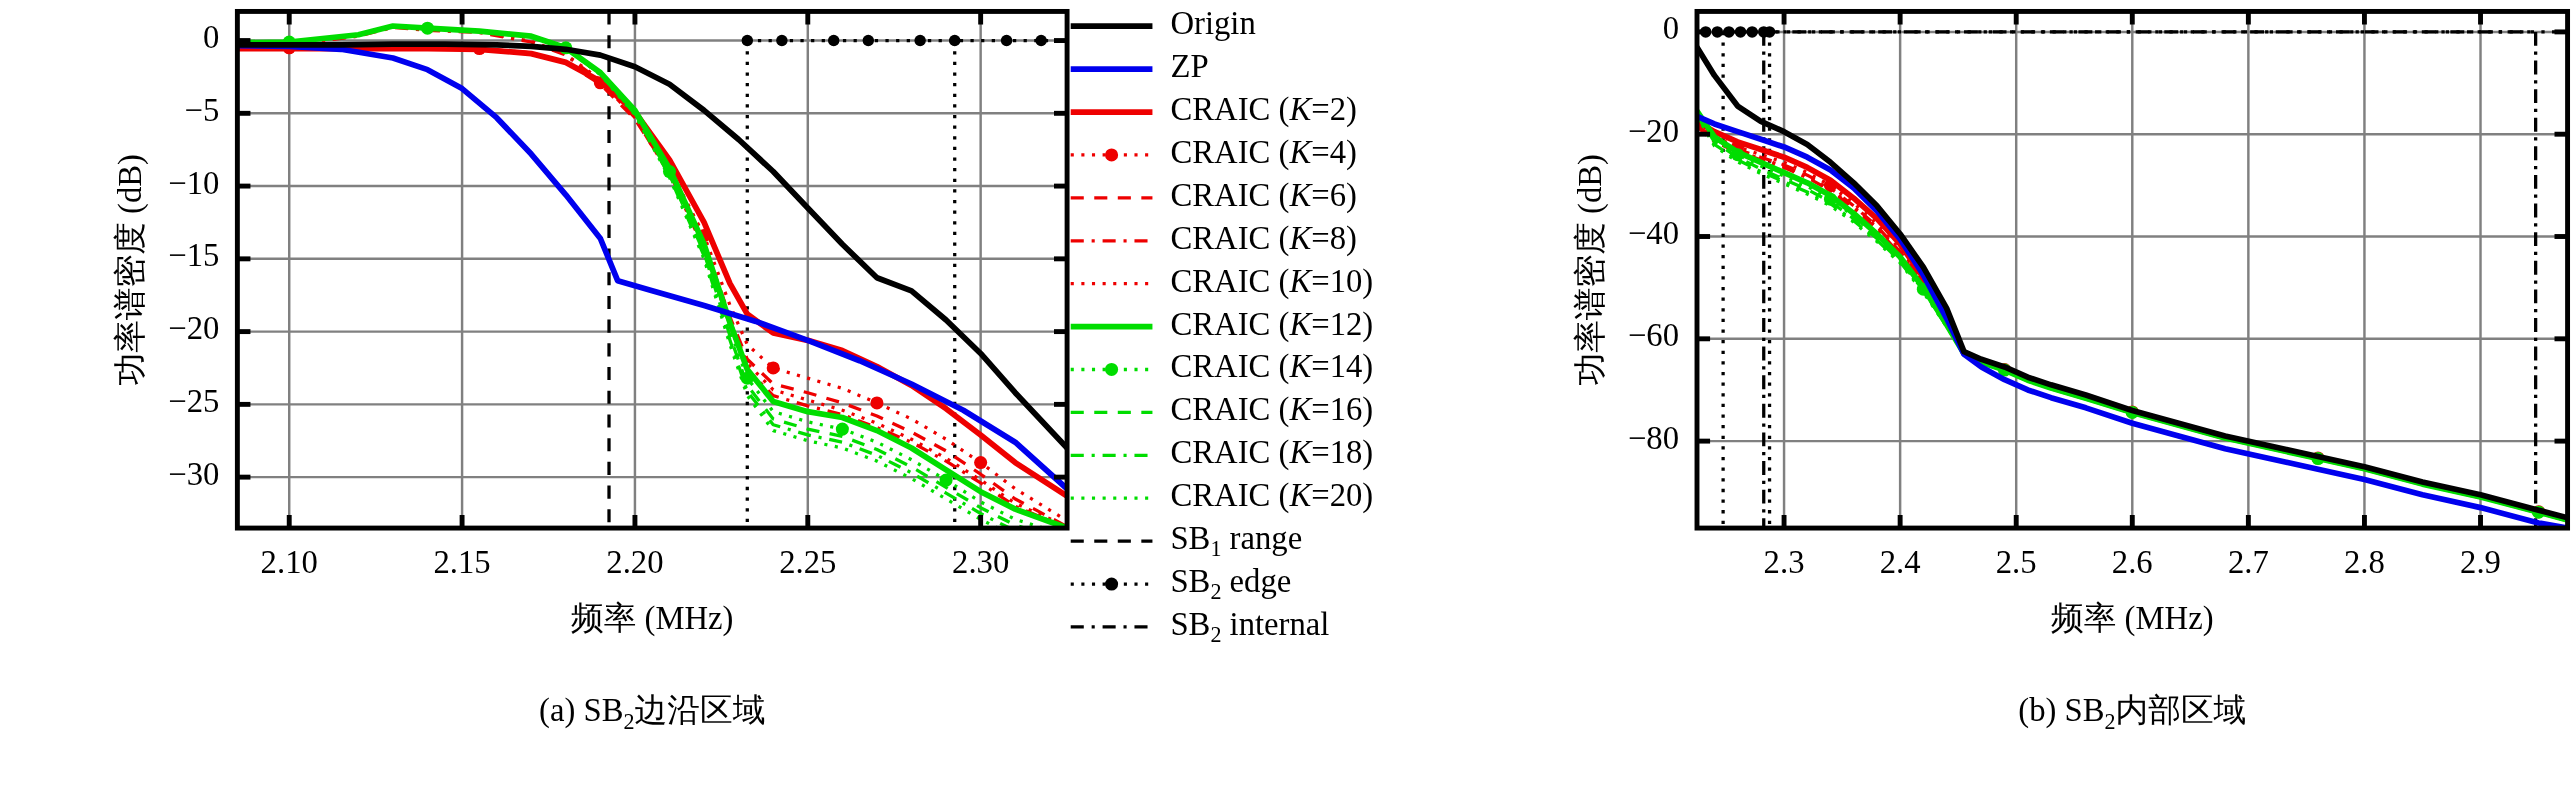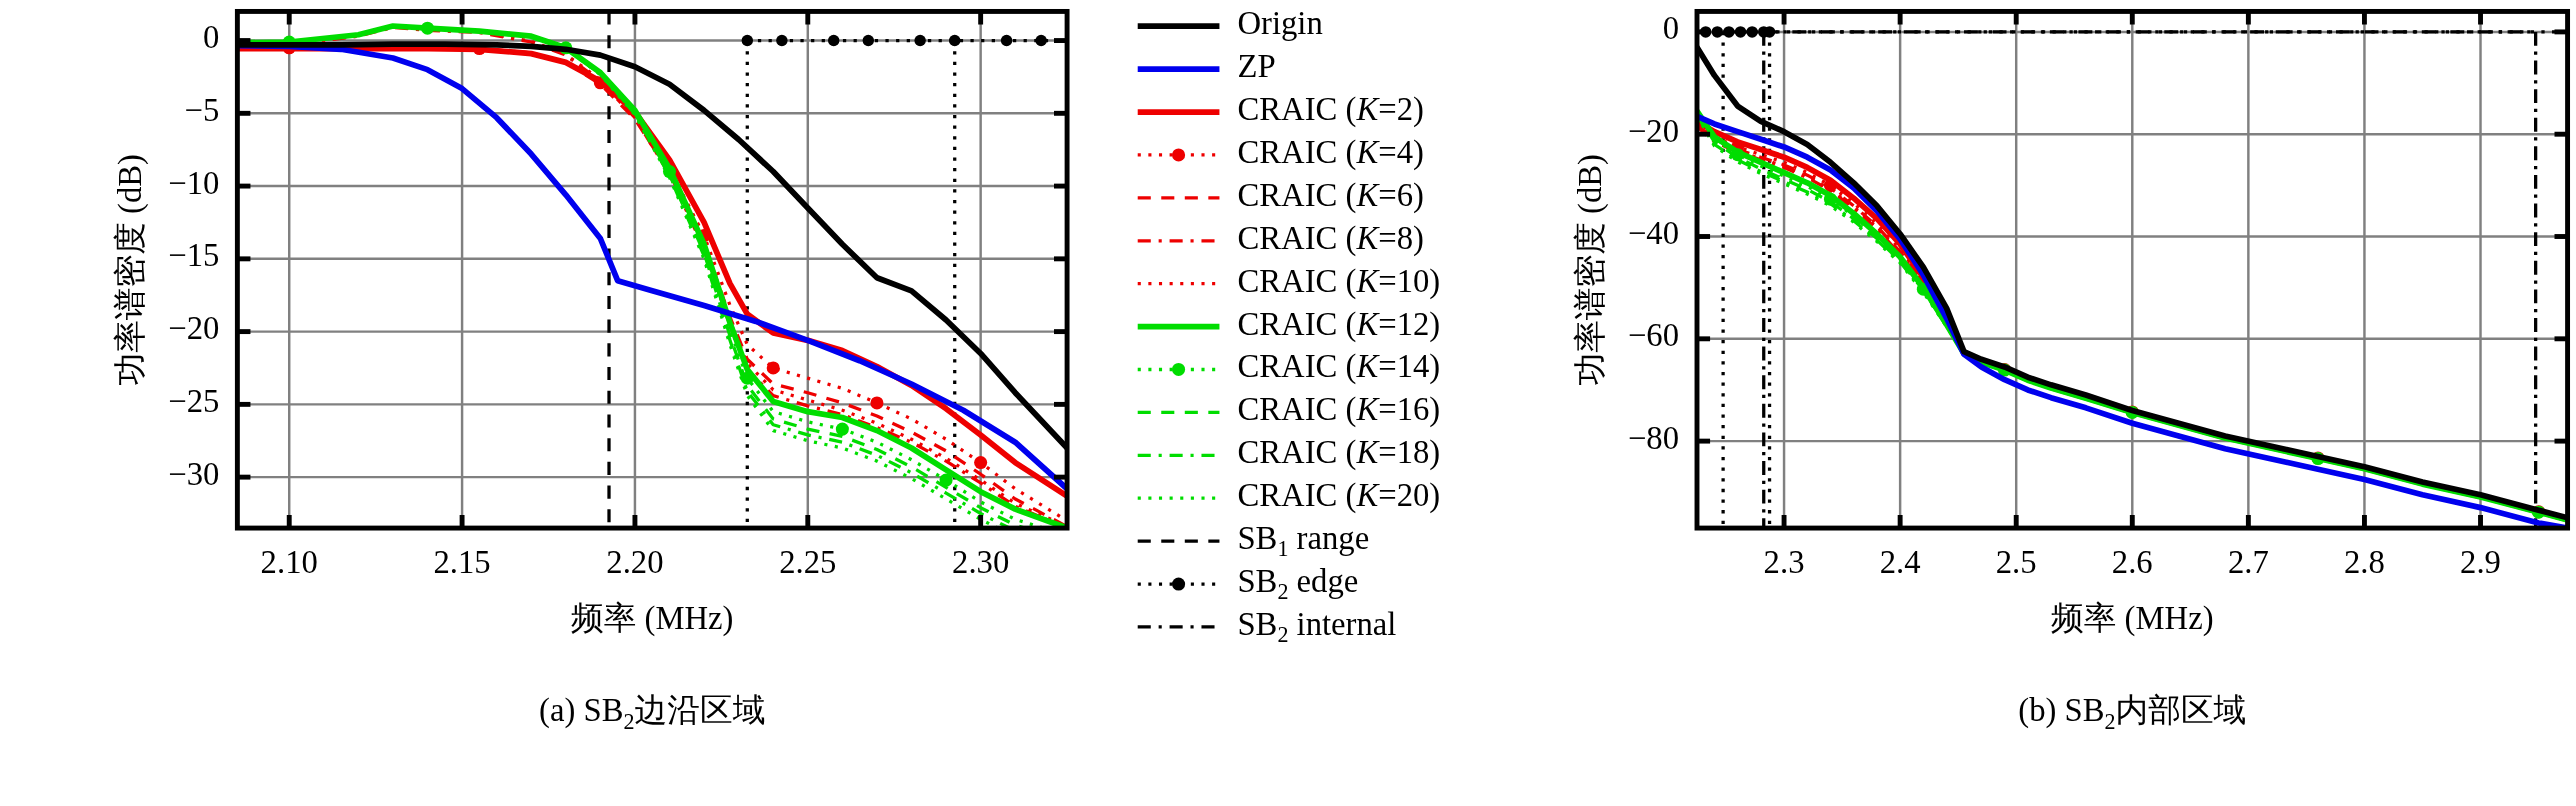--- a/index.html
+++ b/index.html
@@ -1,21 +1,21 @@
 <!DOCTYPE html>
 <html style="font-size:13px"><head>
 <meta charset="utf-8">
 <style>
   html,body{margin:0;padding:0;background:#ffffff;}
   body{width:2576px;height:806px;font-family:"Liberation Serif",serif;color:#000;}
   #figure{position:relative;width:2576px;height:806px;background:#fff;}
 
   .panel{position:absolute;top:0;}
   #panel-a{left:0;width:1096px;height:806px;}
-  #panel-legend{left:1123px;width:425px;height:652px;}
+  #panel-legend{left:1056px;width:425px;height:652px;}
   #panel-b{left:1521px;width:1055px;height:806px;}
 
   svg{display:block;overflow:visible;}
   .axis-text{font-family:"Liberation Serif",serif;fill:#000;}
   .ytick-label{font-size:40px;text-anchor:end;dominant-baseline:middle;}
   .xtick-label{font-size:40px;text-anchor:middle;dominant-baseline:hanging;}
   .axis-title{font-size:40px;text-anchor:middle;}
   .caption{font-size:40px;text-anchor:middle;}
   .legend-label{font-size:40px;dominant-baseline:middle;font-family:"Liberation Serif",serif;fill:#000;}
   .legend-italic{font-style:italic;}

